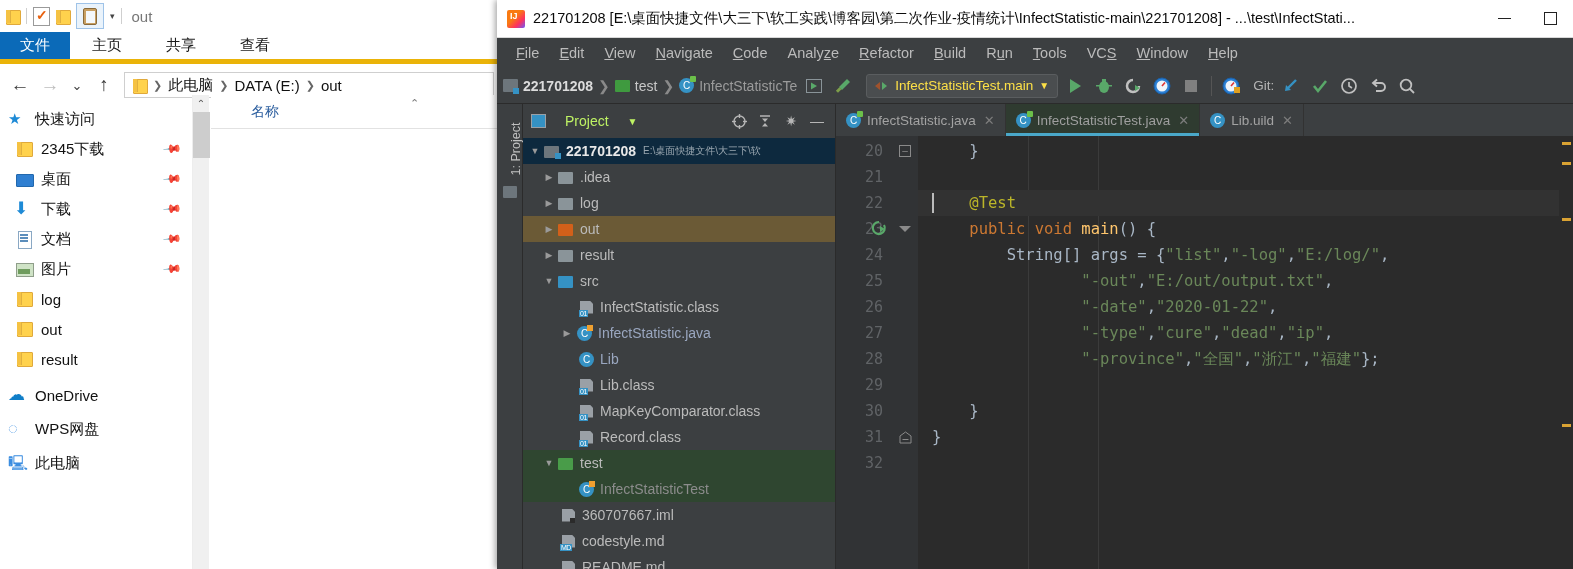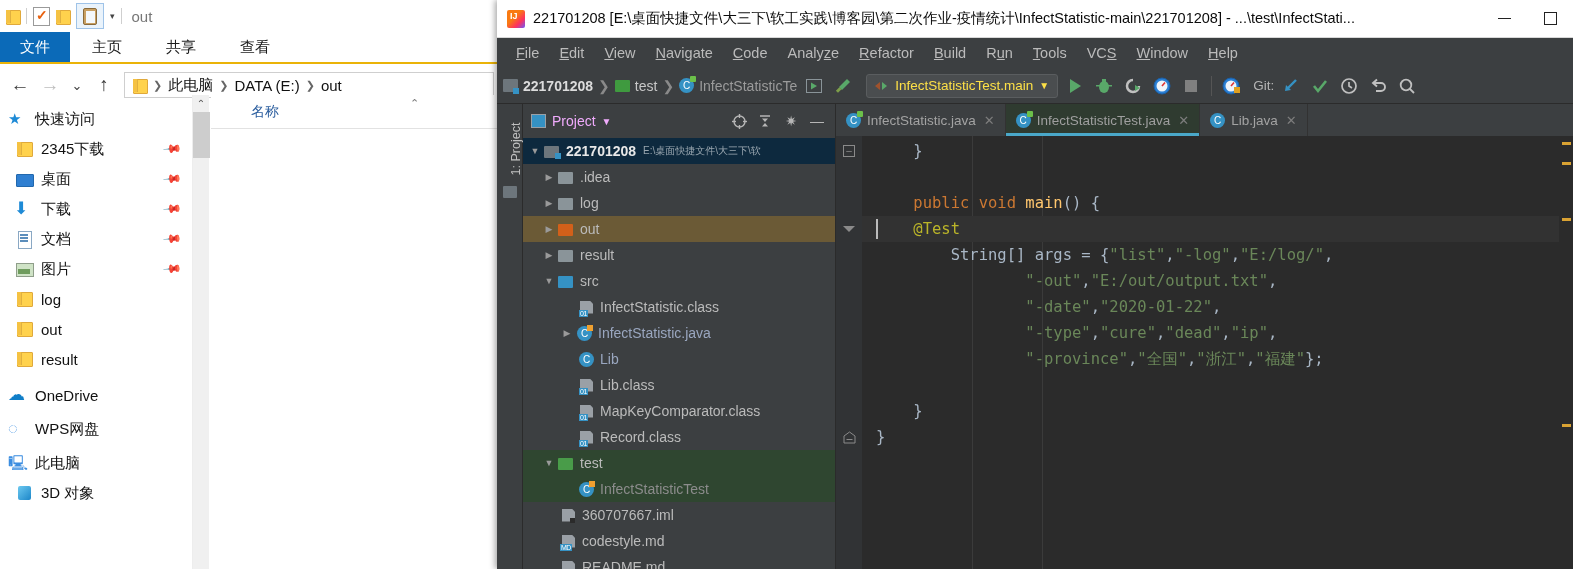--- a/index.html
+++ b/index.html
@@ -38,21 +38,21 @@
   .clipbtn{
     width:28px;height:26px;border:1px solid #9fc3e8;background:#eaf3fb;
     display:flex;align-items:center;justify-content:center;
   }
   .clipicon{width:14px;height:17px;background:#c9a063;border:1px solid #8a6b3b;border-radius:2px;position:relative;}
   .clipicon::after{content:"";position:absolute;left:2px;top:2px;width:9px;height:12px;background:#f4f8fb;}
   .caret-sm{ font-size:9px;color:#444; }
 
   .ribbon-tabs {
     height:32px; display:flex; align-items:stretch; background:#ffffff;
-    border-bottom:2px solid #eab308;
+    border-bottom:5px solid #eab308;
   }
   .ribbon-tabs .tab {
     display:flex; align-items:center; padding:0 22px; font-size:15px; color:#1b1b1b;
     cursor:default;
   }
   .ribbon-tabs .tab.file {
     background:#0b6ab8; color:#ffffff; padding:0 20px;
   }
 
   .navbar { height:42px; display:flex; align-items:center; gap:2px; padding:0 6px; }
@@ -186,21 +186,21 @@
     position:absolute; left:-16px; top:38px; width:70px; font-size:12.5px; color:#c0c0c0;
     transform:rotate(-90deg); text-align:center;
   }
   .sidestrip .sfold{ position:absolute; left:6px; top:82px; width:14px;height:12px;
     background:#6d767c;border-radius:1px;}
 
   .projpane { width:313px; background:#3c3f41; flex:none; display:flex; flex-direction:column;
               border-right:1px solid #2b2b2b; }
   .projhead { height:34px; display:flex; align-items:center; padding:0 8px; gap:6px; }
   .projhead .pbox{width:15px;height:14px;border:1.5px solid #9aa0a6;background:#3592c4;flex:none;}
-  .projhead .ptxt{font-size:14px;color:#f0abfc;}
+  .projhead .ptxt{font-size:14px;color:#bef264;margin-left:13px;}
   .projhead .sp{flex:1;}
   .phic{width:20px;height:20px;display:flex;align-items:center;justify-content:center;
         color:#b6b6b6;font-size:14px;flex:none;}
 
   .tree { flex:1; overflow:hidden; font-size:14px; }
   .trow { height:26px; display:flex; align-items:center; white-space:nowrap; padding-left:4px; }
   .trow.sel-root { background:#0d293e; }
   .trow.sel-out  { background:#6b5a36; }
   .trow.sel-test { background:#2f4630; }
   .trow .arr { width:16px; text-align:center; color:#9a9a9a; font-size:9px; flex:none; }
@@ -378,24 +378,20 @@
       <span class="lbl">OneDrive</span>
     </div>
     <div class="navitem indent-root" style="margin-top:4px">
       <span class="ic ic-wps">◌</span>
       <span class="lbl">WPS网盘</span>
     </div>
     <div class="navitem indent-root" style="margin-top:4px">
       <span class="ic ic-pc">🖳</span>
       <span class="lbl">此电脑</span>
     </div>
-    <div class="navitem indent1">
-      <span class="ic ic-3d"></span>
-      <span class="lbl">3D 对象</span>
-    </div>
   </div>
 </div>
 
 <div id="idea">
 
   <div class="idea-title">
     <span class="appicon"></span>
     <span class="ttxt">221701208 [E:\桌面快捷文件\大三下\软工实践\博客园\第二次作业-疫情统计\InfectStatistic-main\221701208] - ...\test\InfectStati...</span>
     <span class="wbtn">
         <span class="min"></span>
@@ -651,26 +647,41 @@
           <span>InfectStatistic.java</span>
           <span class="x">✕</span>
         </div>
         <div class="etab active">
           <span class="cls-ic test">C</span>
           <span>InfectStatisticTest.java</span>
           <span class="x">✕</span>
         </div>
         <div class="etab">
           <span class="cls-ic">C</span>
-          <span>Lib.java</span>
+          <span>Lib.uild</span>
           <span class="x">✕</span>
         </div>
       </div>
 
       <div class="codearea">
+        <div class="gutter" id="gutter">
+            <div class="gline">20</div>
+            <div class="gline">21</div>
+            <div class="gline">22</div>
+            <div class="gline">23</div>
+            <div class="gline">24</div>
+            <div class="gline">25</div>
+            <div class="gline">26</div>
+            <div class="gline">27</div>
+            <div class="gline">28</div>
+            <div class="gline">29</div>
+            <div class="gline">30</div>
+            <div class="gline">31</div>
+            <div class="gline">32</div>
+          </div>
         <div class="foldcol">
           <div class="fold">
               <span class="box">–</span>
             </div>
           <div class="fold"></div>
           <div class="fold"></div>
           <div class="fold" style="position:relative">
             <span class="tip"></span>
             <span class="runmark">
               <svg width="18" height="18">
@@ -691,22 +702,22 @@
                 <polygon points="6.5,1 12,5 12,12 1,12 1,5" fill="none" stroke="#8a8a8a"></polygon>
                 <line x1="3.5" y1="8.5" x2="9.5" y2="8.5" stroke="#8a8a8a"></line>
               </svg>
           </div>
         </div>
         <div class="code" id="codebody">
           <div class="vguide" style="left:110px"></div>
           <div class="vguide" style="left:180px"></div>
         <div class="cl">    <span class="pun">}</span></div>
             <div class="cl">&nbsp;</div>
+            <div class="cl hl">    <span class="ann">@Test</span><span class="caret"></span></div>
             <div class="cl">    <span class="kw">public void </span><span class="fn">main</span><span class="pun">() {</span></div>
-            <div class="cl hl">    <span class="ann">@Test</span><span class="caret"></span></div>
             <div class="cl">        String<span class="pun">[] args = {</span><span class="str">"list"</span><span class="pun">,</span><span class="str">"-log"</span><span class="pun">,</span><span class="str">"E:/log/"</span><span class="pun">,</span></div>
             <div class="cl">                <span class="str">"-out"</span><span class="pun">,</span><span class="str">"E:/out/output.txt"</span><span class="pun">,</span></div>
             <div class="cl">                <span class="str">"-date"</span><span class="pun">,</span><span class="str">"2020-01-22"</span><span class="pun">,</span></div>
             <div class="cl">                <span class="str">"-type"</span><span class="pun">,</span><span class="str">"cure"</span><span class="pun">,</span><span class="str">"dead"</span><span class="pun">,</span><span class="str">"ip"</span><span class="pun">,</span></div>
             <div class="cl">                <span class="str">"-province"</span><span class="pun">,</span><span class="str">"全国"</span><span class="pun">,</span><span class="str">"浙江"</span><span class="pun">,</span><span class="str">"福建"</span><span class="pun">};</span></div>
             <div class="cl">&nbsp;</div>
             <div class="cl">    <span class="pun">}</span></div>
             <div class="cl"><span class="pun">}</span></div>
           </div>
         <div class="markbar">

